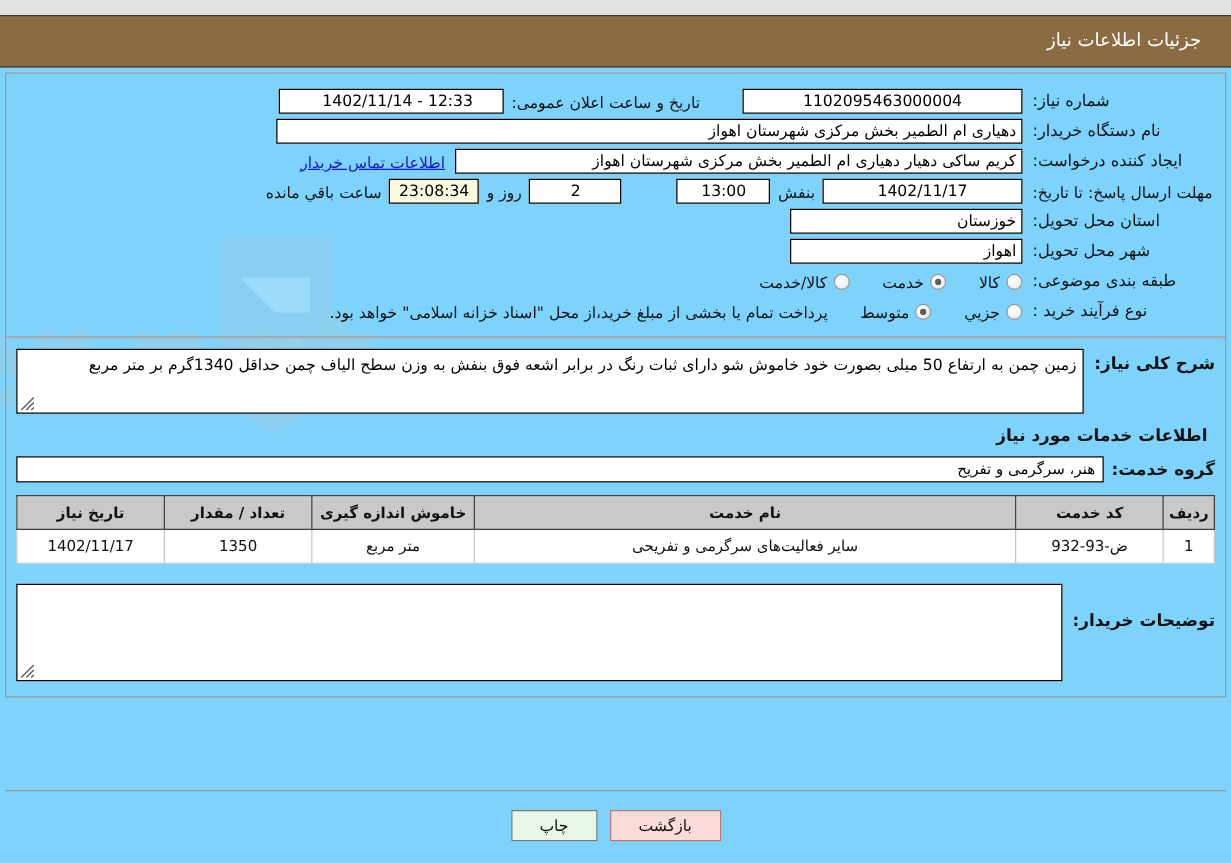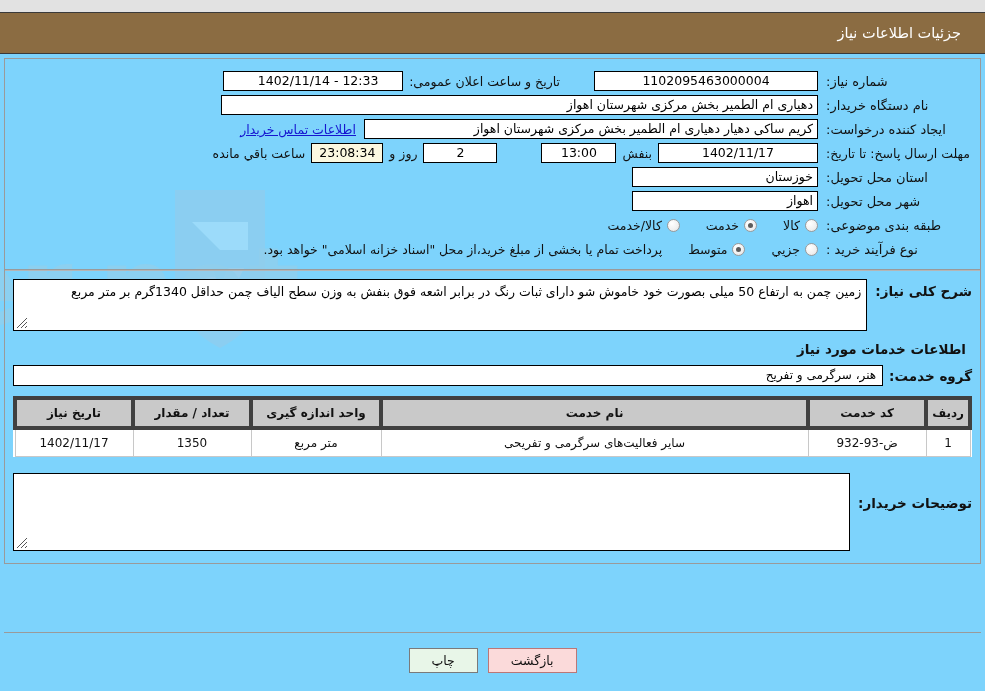--- a/index.html
+++ b/index.html
@@ -201,21 +201,21 @@
   
   .tbl-wrap { padding: 0 8px 12px 8px; }
   table.items {
     width: 100%;
     border-collapse: collapse;
     background: #fff;
     font-size: 12px;
   }
   table.items th {
     background: #c9c9c9;
-    border: 4px solid #404040;
+    border: 1px solid #404040;
     color: #111;
     font-weight: bold;
     padding: 6px 4px;
     text-align: center;
     white-space: nowrap;
   }
   table.items td {
     border: 1px solid #c8c8c8;
     padding: 6px 4px;
     text-align: center;
@@ -370,21 +370,21 @@
       <div class="group-box">هنر، سرگرمی و تفریح</div>
     </div>
 
     <div class="tbl-wrap">
       <table class="items">
         <thead>
           <tr>
             <th style="width:40px;">ردیف</th>
             <th style="width:118px;">کد خدمت</th>
             <th>نام خدمت</th>
-            <th style="width:130px;">واحد اندازه گیری</th>
+            <th style="width:130px;">خاموش اندازه گیری</th>
             <th style="width:118px;">تعداد / مقدار</th>
             <th style="width:118px;">تاریخ نیاز</th>
           </tr>
         </thead>
         <tbody>
           <tr>
             <td>1</td>
             <td>ض-93-932</td>
             <td>سایر فعالیت‌های سرگرمی و تفریحی</td>
             <td>متر مربع</td>

